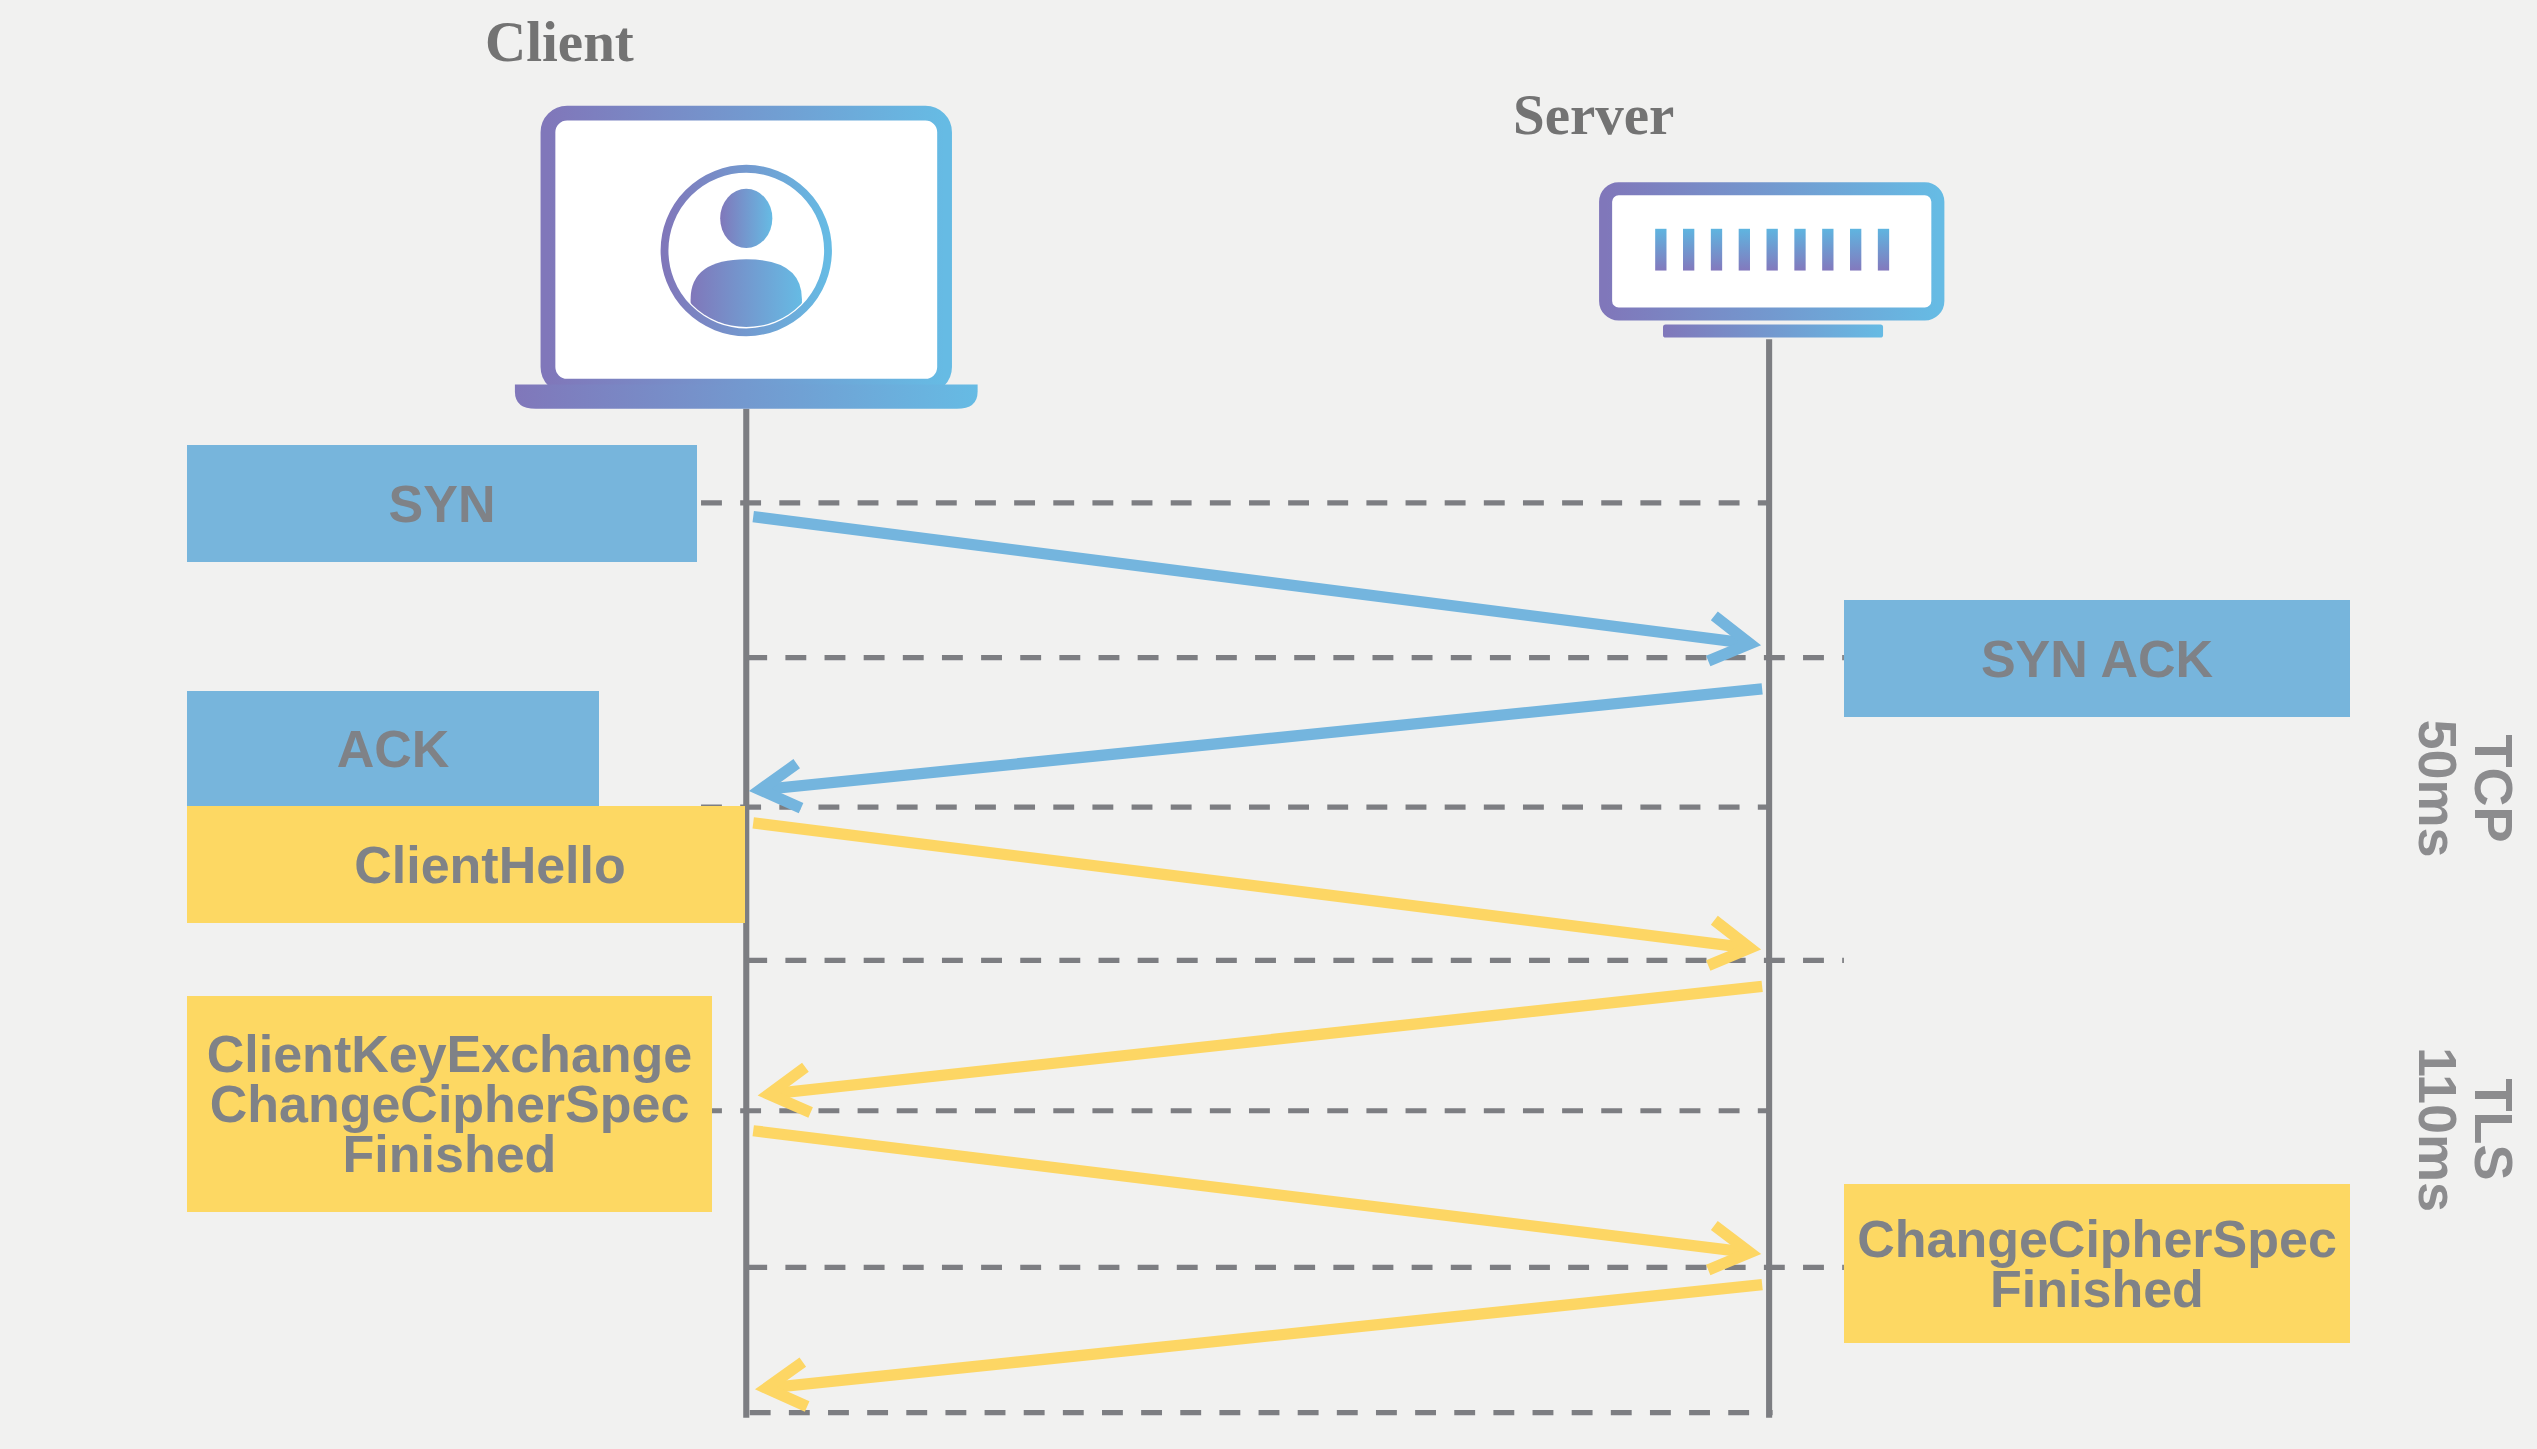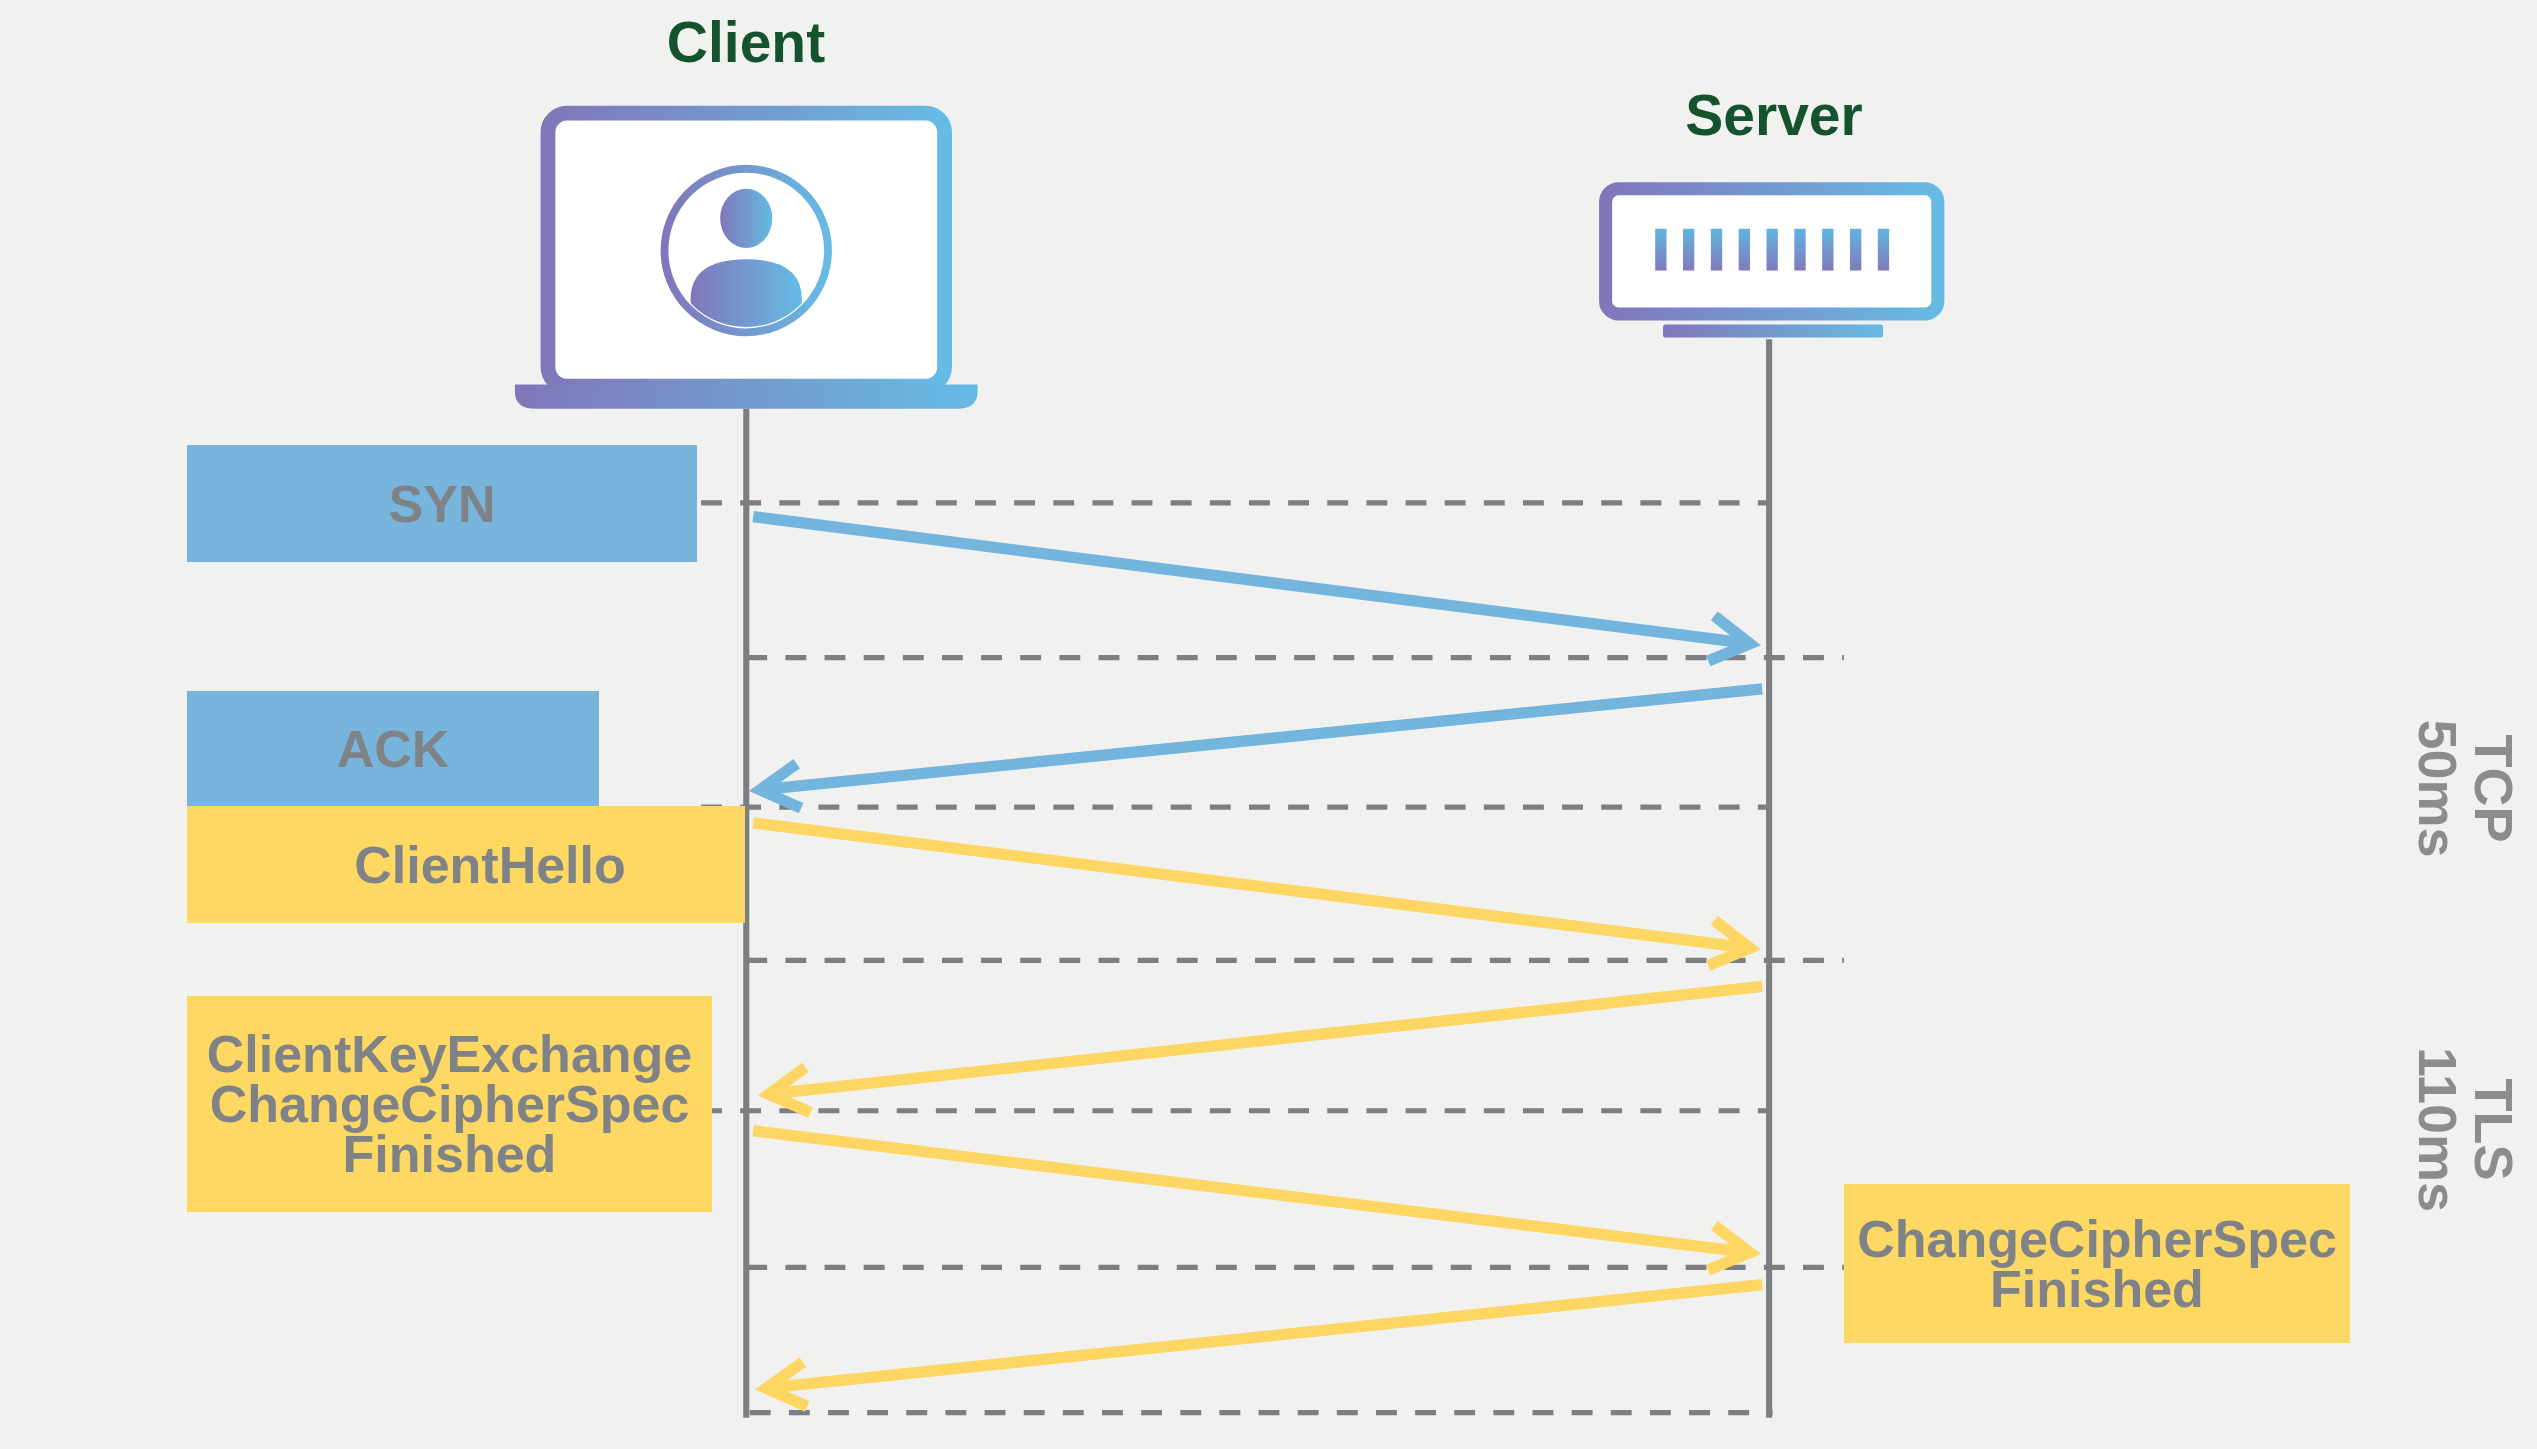--- a/index.html
+++ b/index.html
@@ -5,22 +5,22 @@
   html,body{margin:0;padding:0;background:#f1f1f0;}
   .canvas{
     position:relative;
     width:2538px;height:1450px;
     background:#f1f1f0;
     overflow:hidden;
     font-family:"Liberation Sans", sans-serif;
   }
   .layer{position:absolute;left:0;top:0;width:2538px;height:1450px;}
   .actor-label{
-    position:absolute;width:522px;text-align:center;
-    font-size:57px;font-weight:bold;color:#14532d;line-height:70px;
+    position:absolute;width:522px;text-align:left;
+    font-size:57px;font-weight:bold;color:#737373;line-height:70px;font-family:Liberation Serif, serif;
   }
   .actor-label.client{left:485px;top:7px;}
   .actor-label.server{left:1513px;top:80px;}
   .msg{
     position:absolute;display:flex;align-items:center;justify-content:center;
     font-size:52px;font-weight:bold;color:#7f8287;
     text-align:center;white-space:pre-line;line-height:50px;
   }
   .msg.blue{background:#77b5dc;}
   .msg.yellow{background:#fdd863;}
@@ -124,20 +124,21 @@
         <rect x="2159" y="263" width="13" height="48" fill="url(#gradTB)"></rect>
       </g>
       <rect x="1912" y="373" width="253" height="15" rx="3" fill="url(#gradLR)"></rect>
     </g>
   </svg>
 
   <div class="actor-label client">Client</div>
   <div class="actor-label server">Server</div>
 
   <div class="msg blue syn">SYN</div>
+  <div class="msg blue synack">SYN ACK</div>
   <div class="msg blue ack">ACK</div>
   <div class="msg yellow clienthello">ClientHello</div>
   <div class="msg yellow cke">ClientKeyExchange
 ChangeCipherSpec
 Finished</div>
   <div class="msg yellow ccs">ChangeCipherSpec
 Finished</div>
 
   <div class="phase tcp">
     <div>TCP</div>

